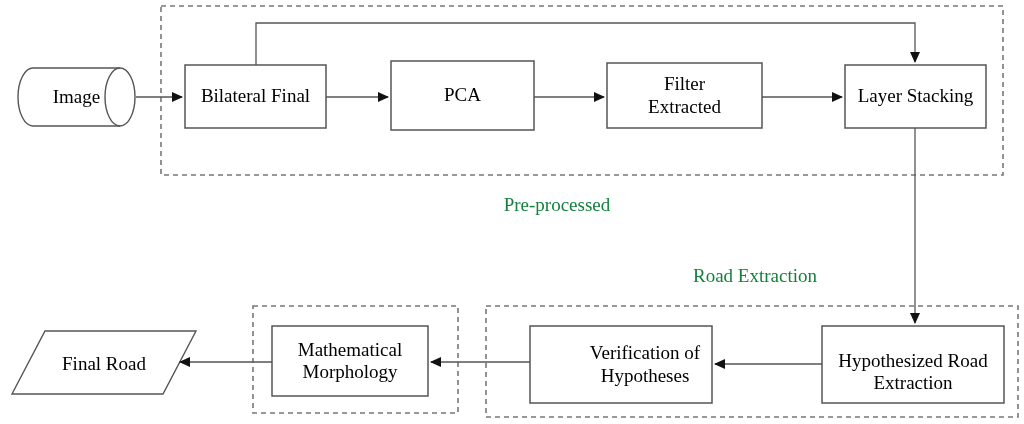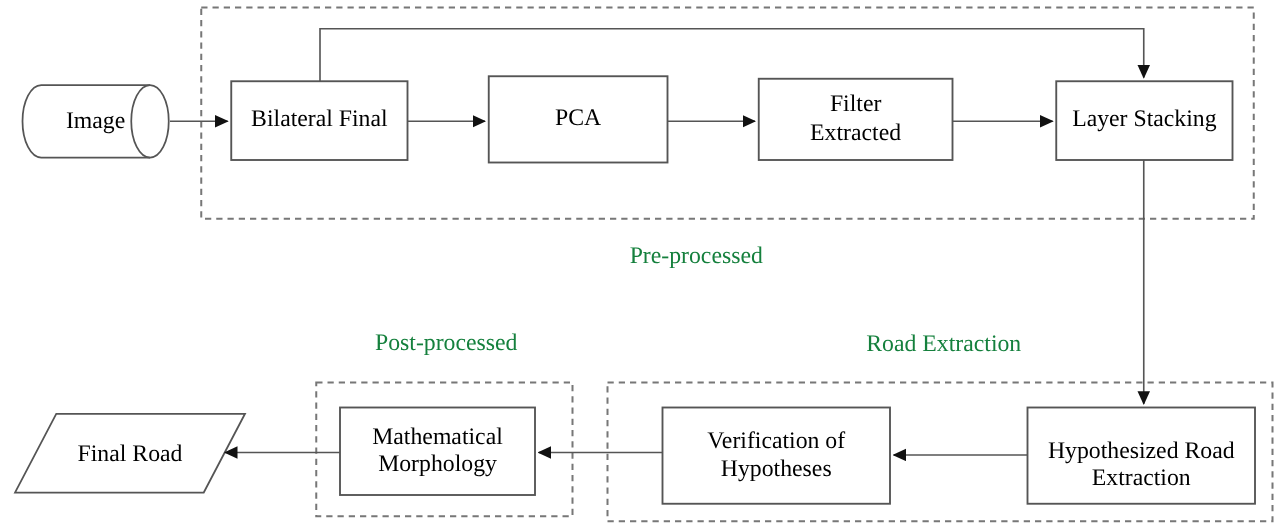--- a/index.html
+++ b/index.html
@@ -113,27 +113,26 @@
   <div class="node-label" style="left:391px; top:61px; width:143px; height:69px;">PCA</div>
 
   <div class="node-label" style="left:607px; top:63px; width:155px; height:65px;">Filter
 Extracted</div>
 
   <div class="node-label" style="left:845px; top:65px; width:141px; height:63px;border-radius:12px;">Layer Stacking</div>
 
   <div class="node-label" style="left:822px; top:326px; width:182px; height:92px;">Hypothesized Road
 Extraction</div>
 
-  <div class="node-label" style="left:530px; top:326px; width:182px; height:77px;">Verification of
+  <div class="node-label" style="left:554px; top:326px; width:182px; height:77px;">Verification of
 Hypotheses</div>
 
   <div class="node-label" style="left:272px; top:326px; width:156px; height:70px;">Mathematical
 Morphology</div>
 
   <div class="node-label" style="left:12px; top:331px; width:184px; height:66px;">Final Road</div>
 
   <div class="group-caption" style="left:457px; top:194px; width:200px;">Pre-processed</div>
 
-  <div class="group-caption" style="left:257px; top:264px; width:200px;">Post-processed</div>
 
   <div class="group-caption" style="left:655px; top:265px; width:200px;">Road Extraction</div>
 
 </div>
 
 </body></html>

